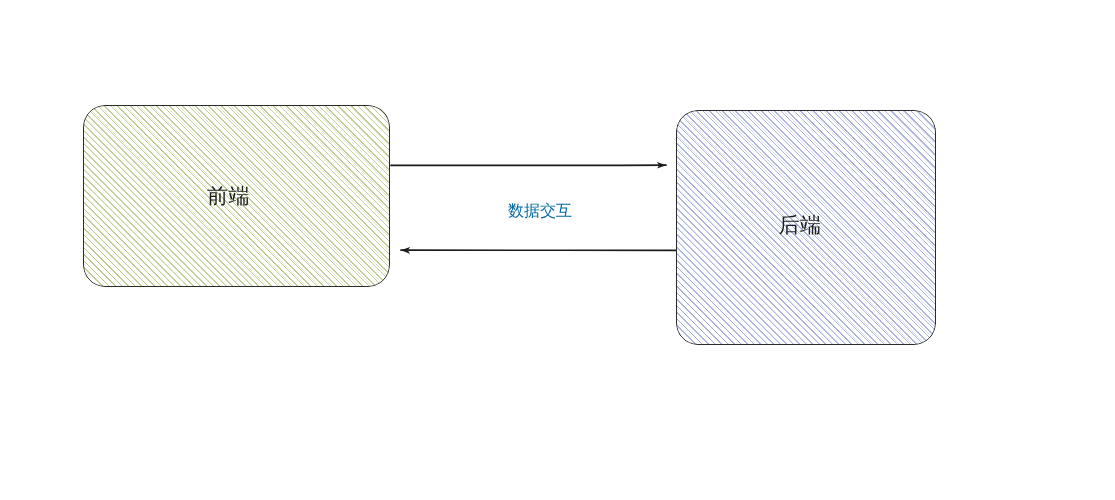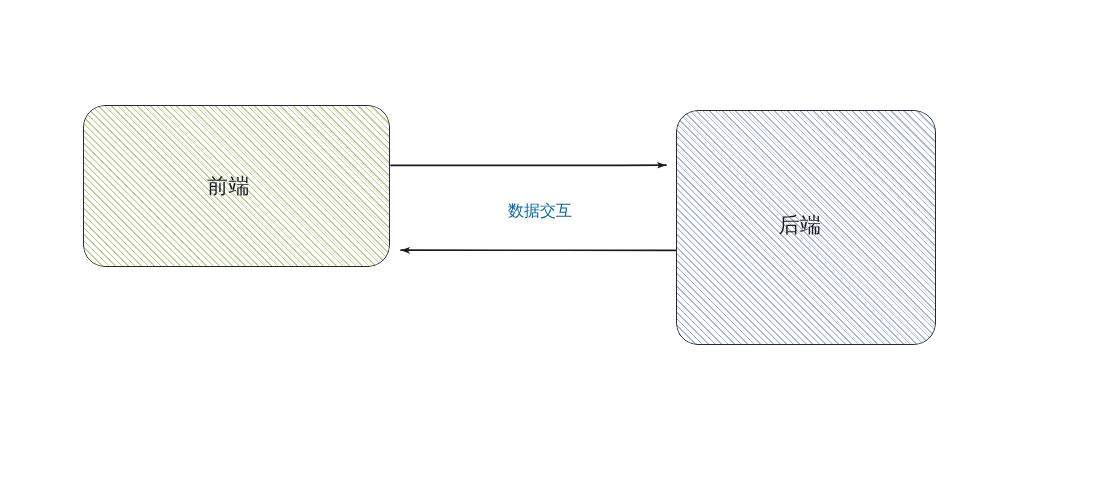--- a/index.html
+++ b/index.html
@@ -40,21 +40,21 @@
     border-radius: 22px;
     border: 1.6px solid #2b2b2b;
     pointer-events: none;
   }
 
   
   #node-frontend {
     left: 83px;
     top: 105px;
     width: 307px;
-    height: 162px;
+    height: 182px;
     background-color: #ffffff;
     background-image:
       repeating-linear-gradient(45deg,
         rgba(141,168,66,0.55) 0px,
         rgba(141,168,66,0.55) 1.1px,
         rgba(255,255,255,0) 1.1px,
         rgba(255,255,255,0) 4.6px),
       repeating-linear-gradient(45deg,
         rgba(163,186,96,0.30) 0px,
         rgba(163,186,96,0.30) 0.7px,

